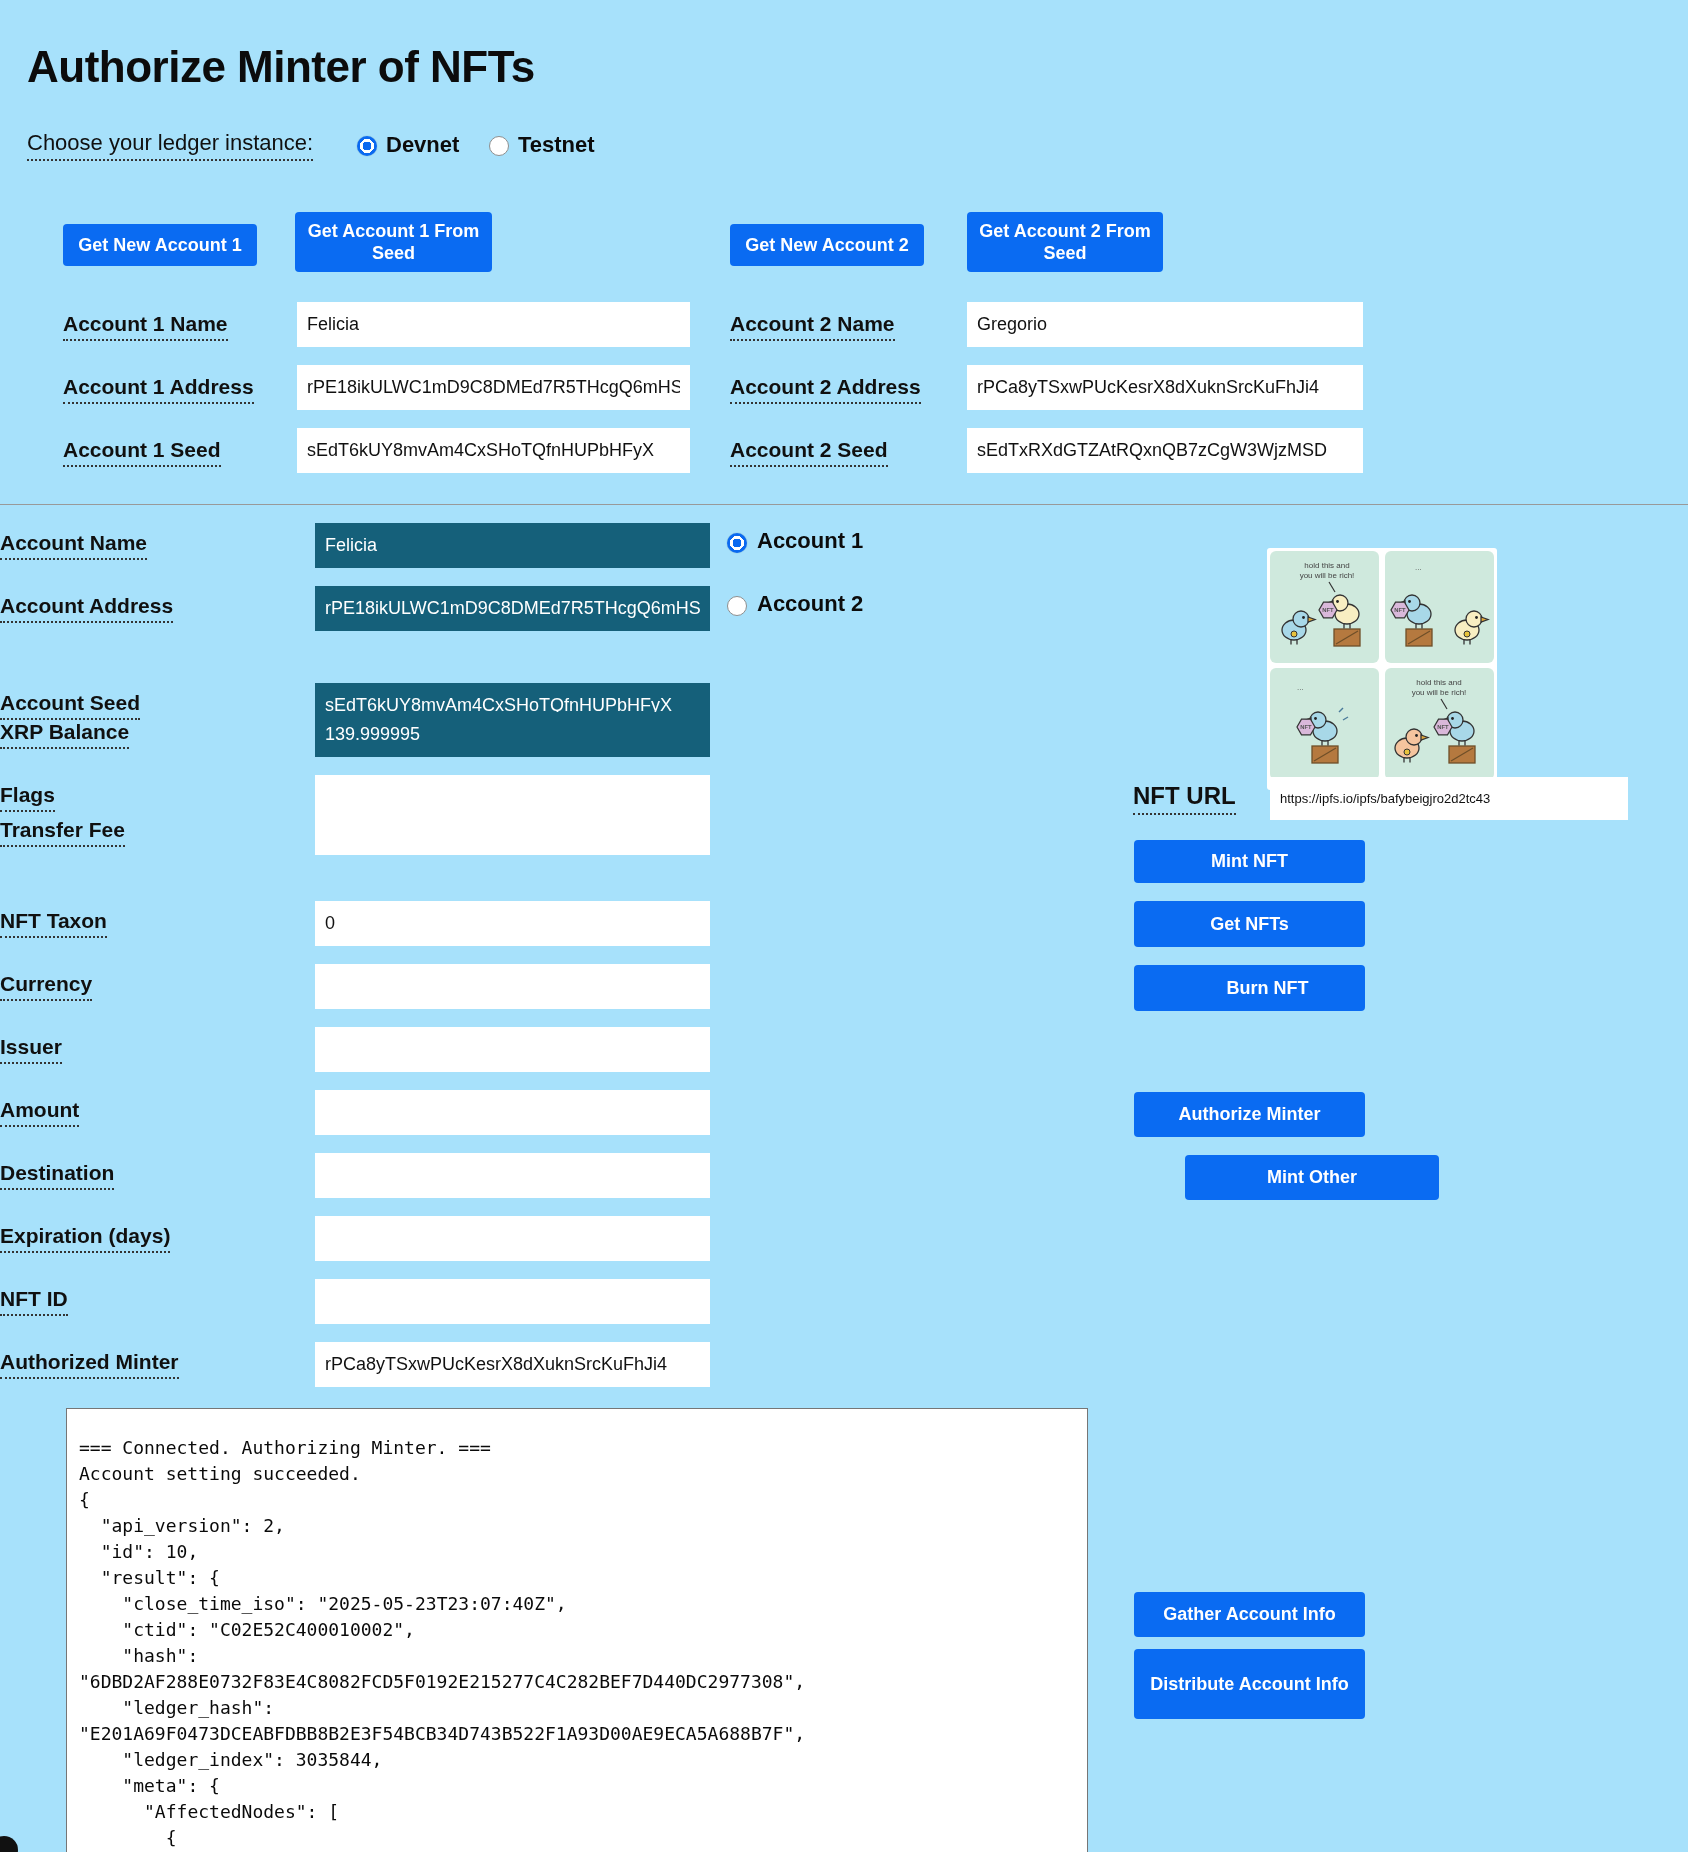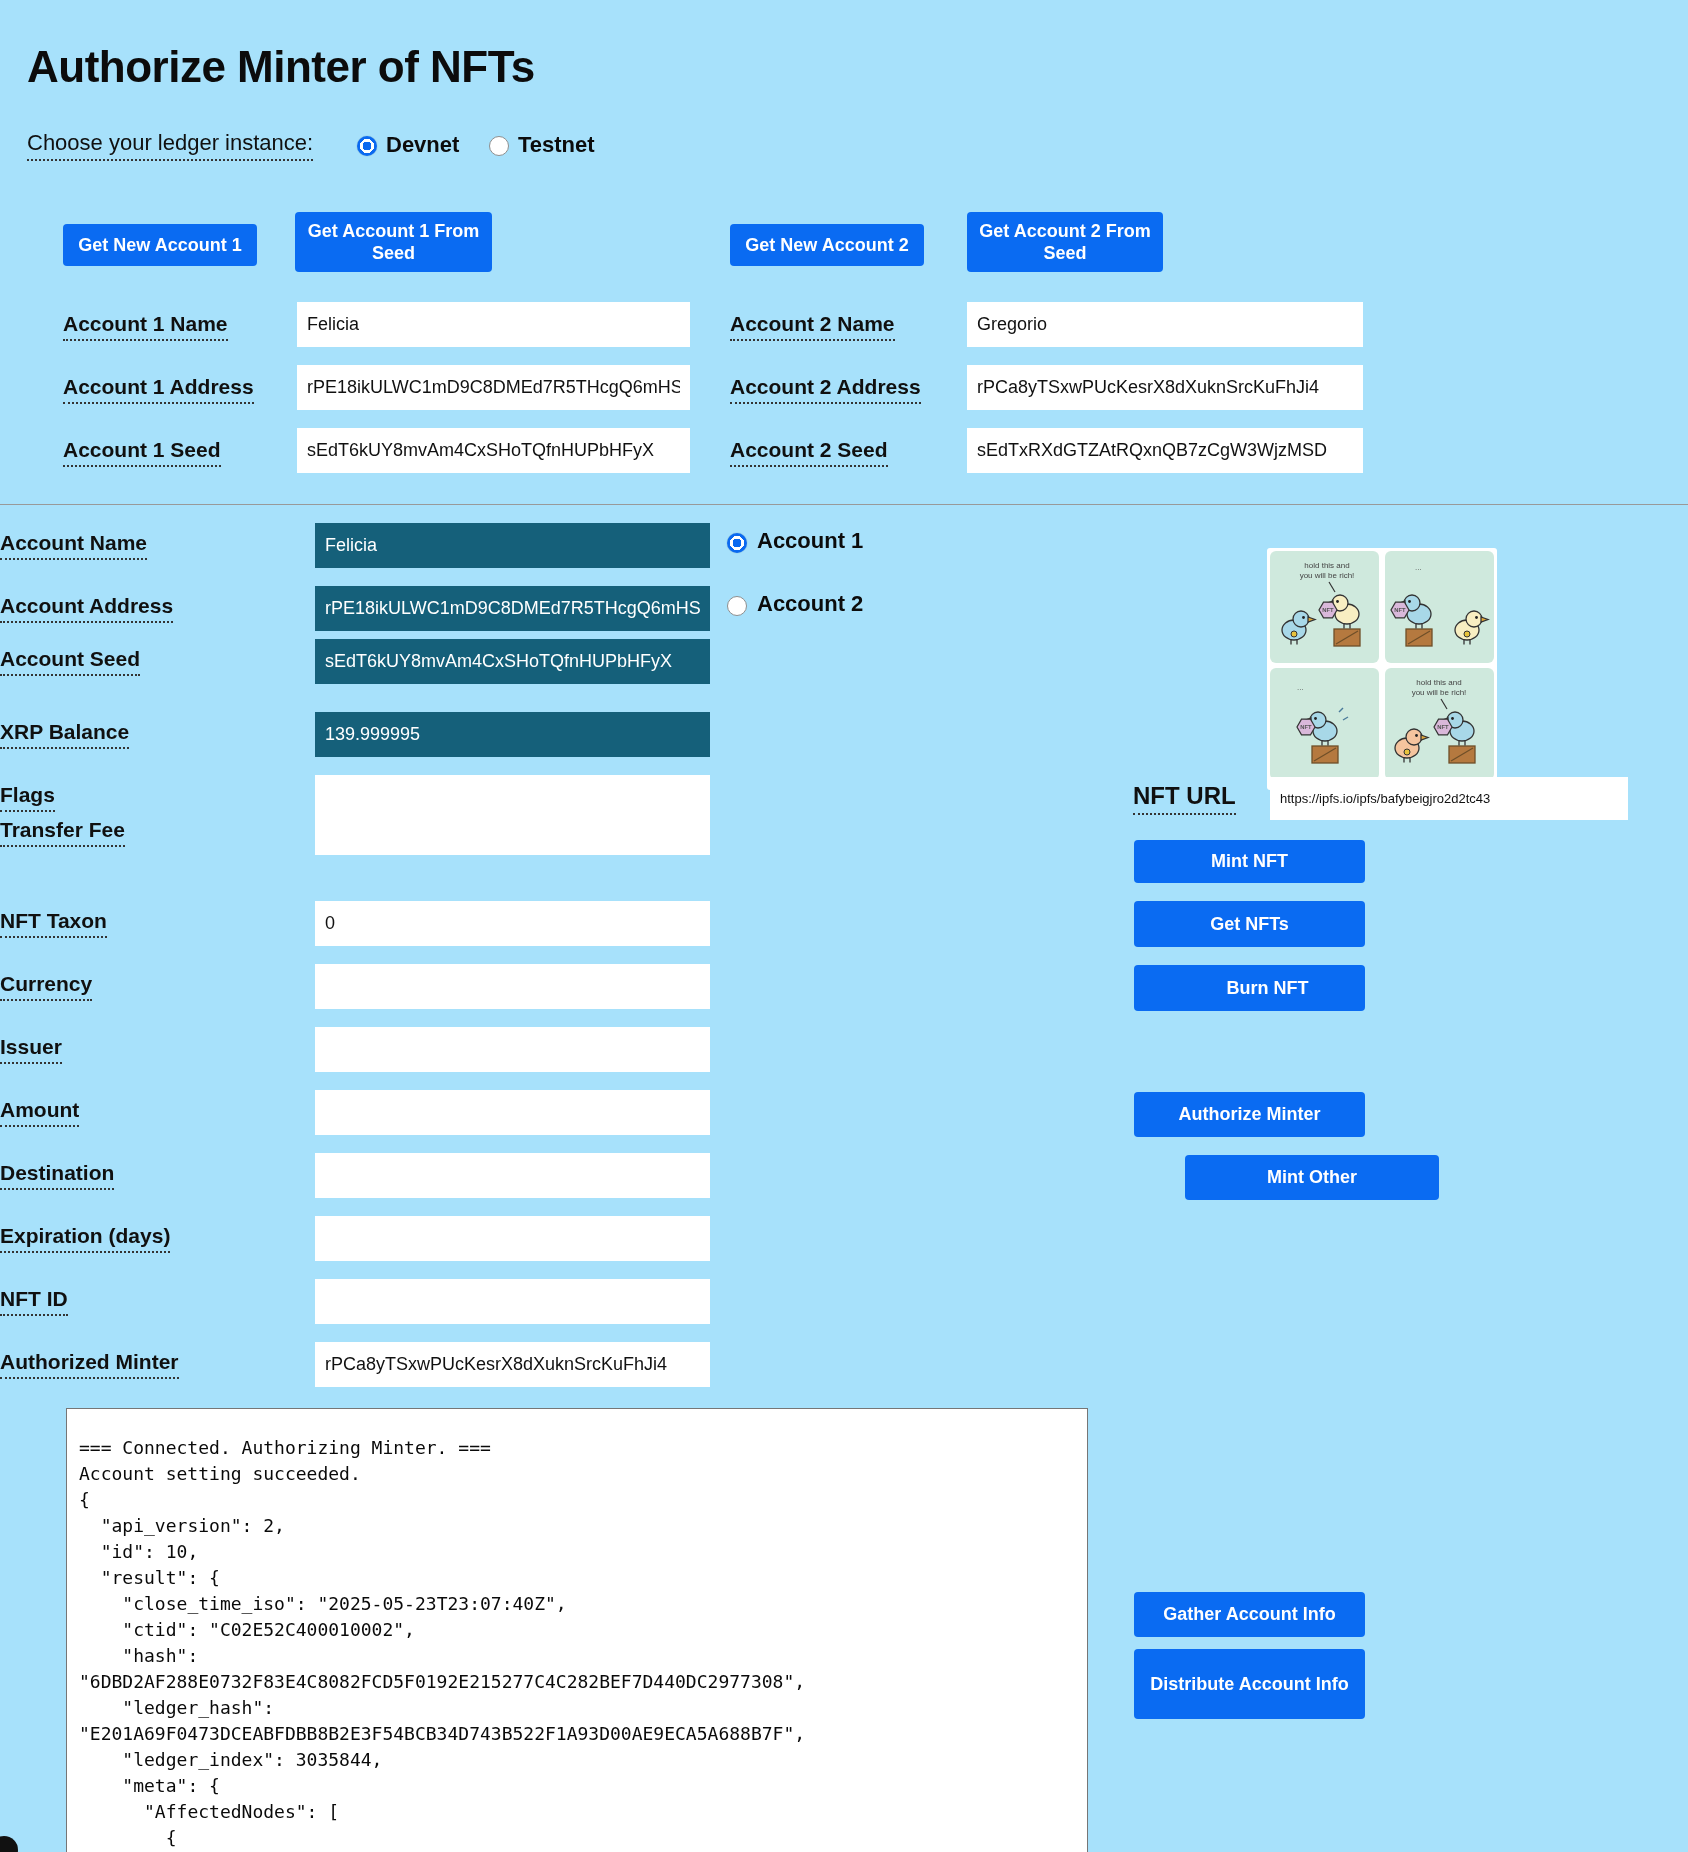--- a/index.html
+++ b/index.html
@@ -84,21 +84,21 @@
         <span>Account Name</span>
       </div>
     <input class="inp finp teal" value="Felicia" style="">
   </div>
   <div class="frow" style="top:586px;">
     <div class="flabel">
         <span>Account Address</span>
       </div>
     <input class="inp finp teal" value="rPE18ikULWC1mD9C8DMEd7R5THcgQ6mHSx" style="">
   </div>
-  <div class="frow" style="top:639px;">
+  <div class="frow" style="top:683px;">
     <div class="flabel">
         <span>Account Seed</span>
       </div>
     <input class="inp finp teal" value="sEdT6kUY8mvAm4CxSHoTQfnHUPbHFyX" style="">
   </div>
   <div class="frow" style="top:712px;">
     <div class="flabel">
         <span>XRP Balance</span>
       </div>
     <input class="inp finp teal" value="139.999995" style="">

